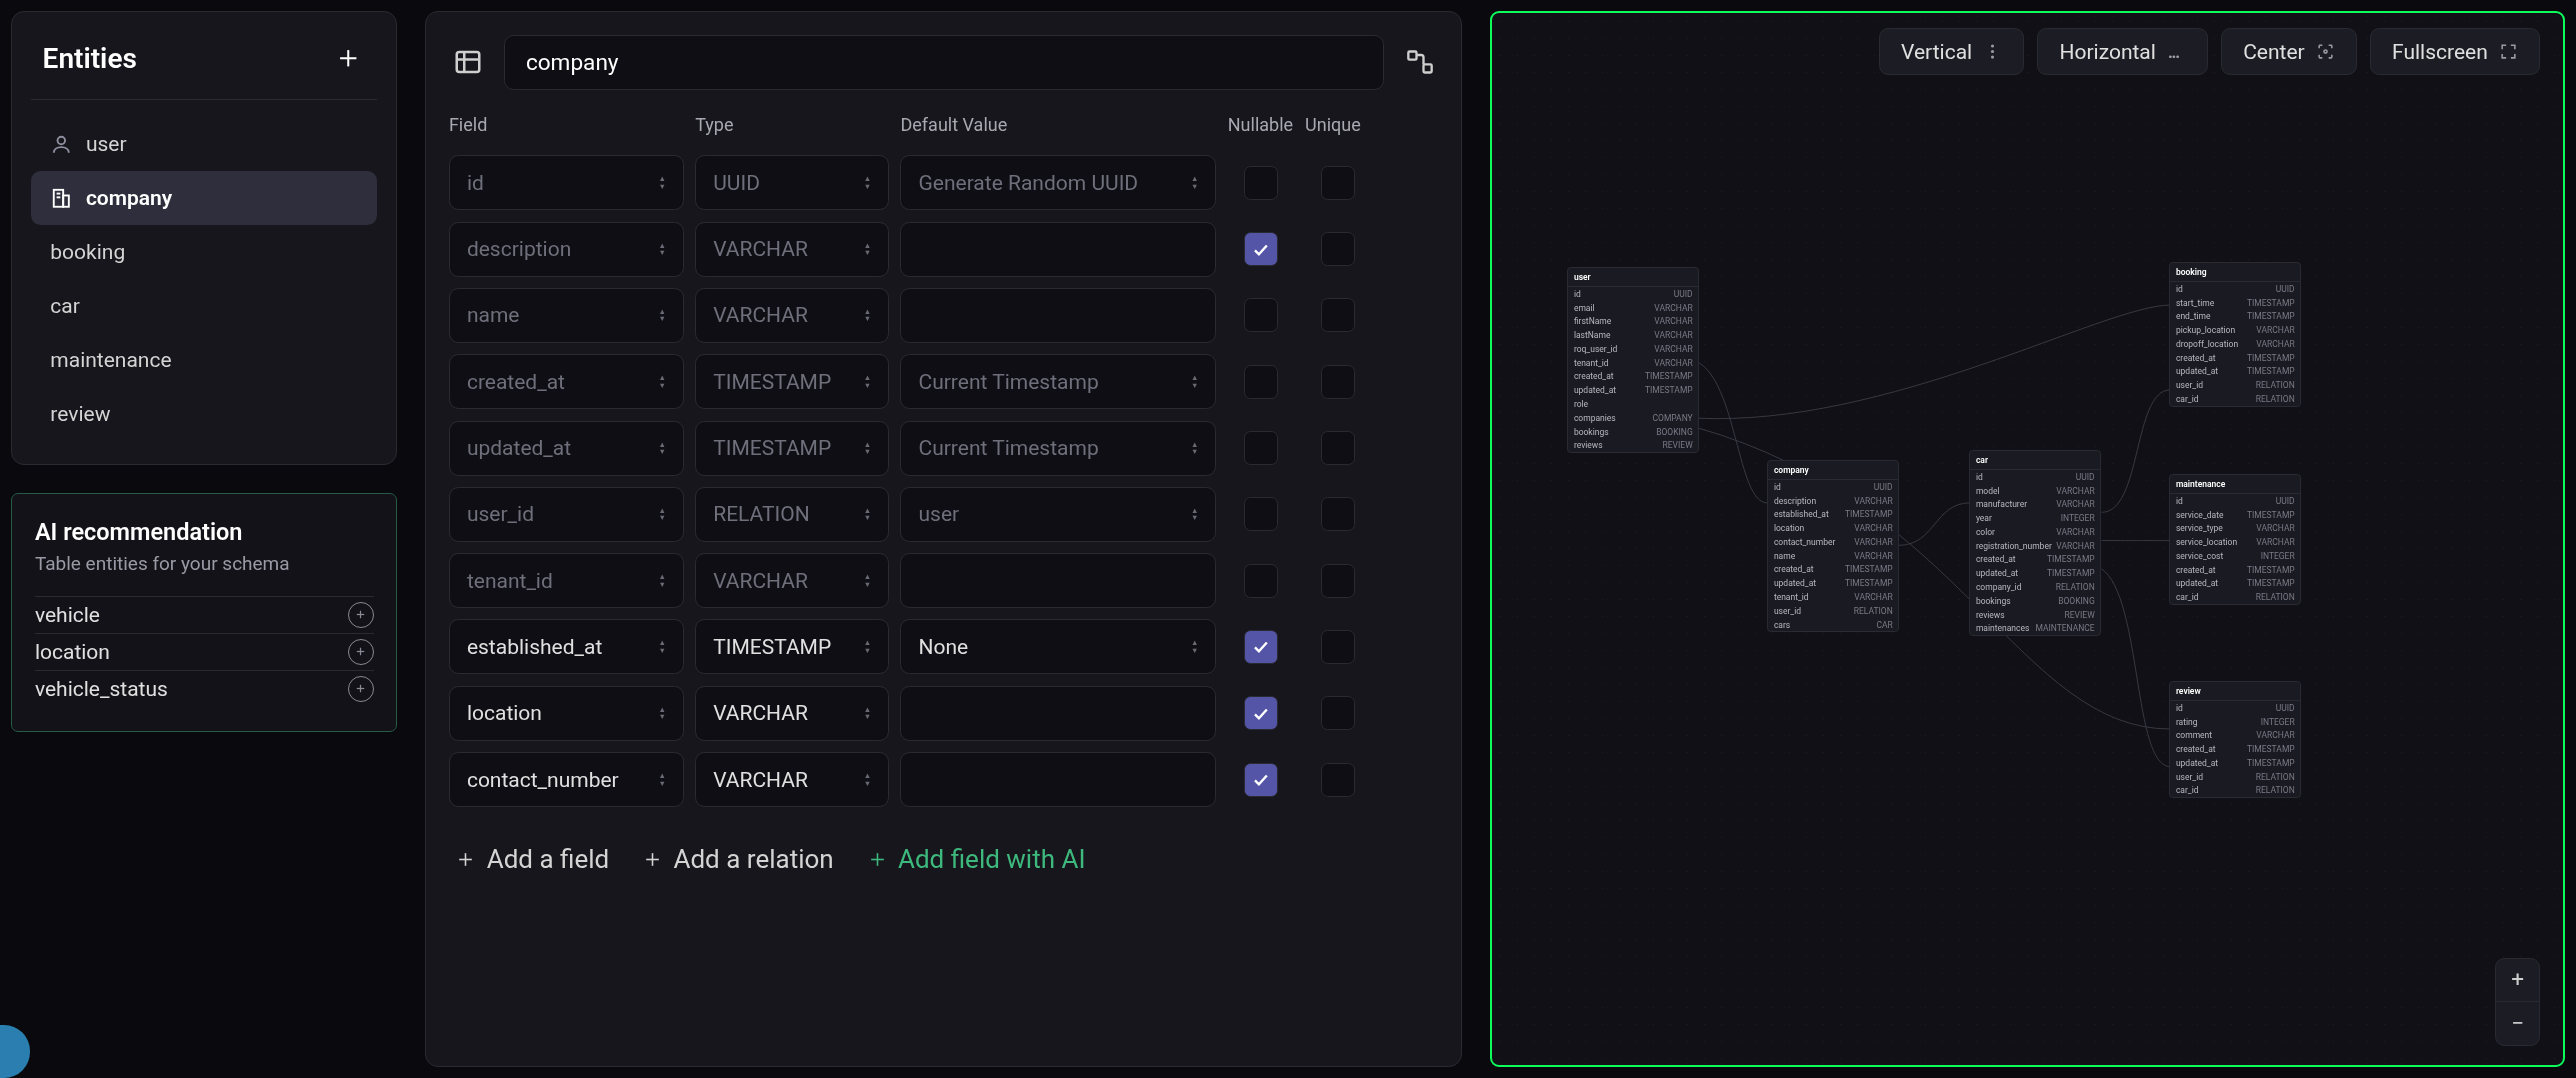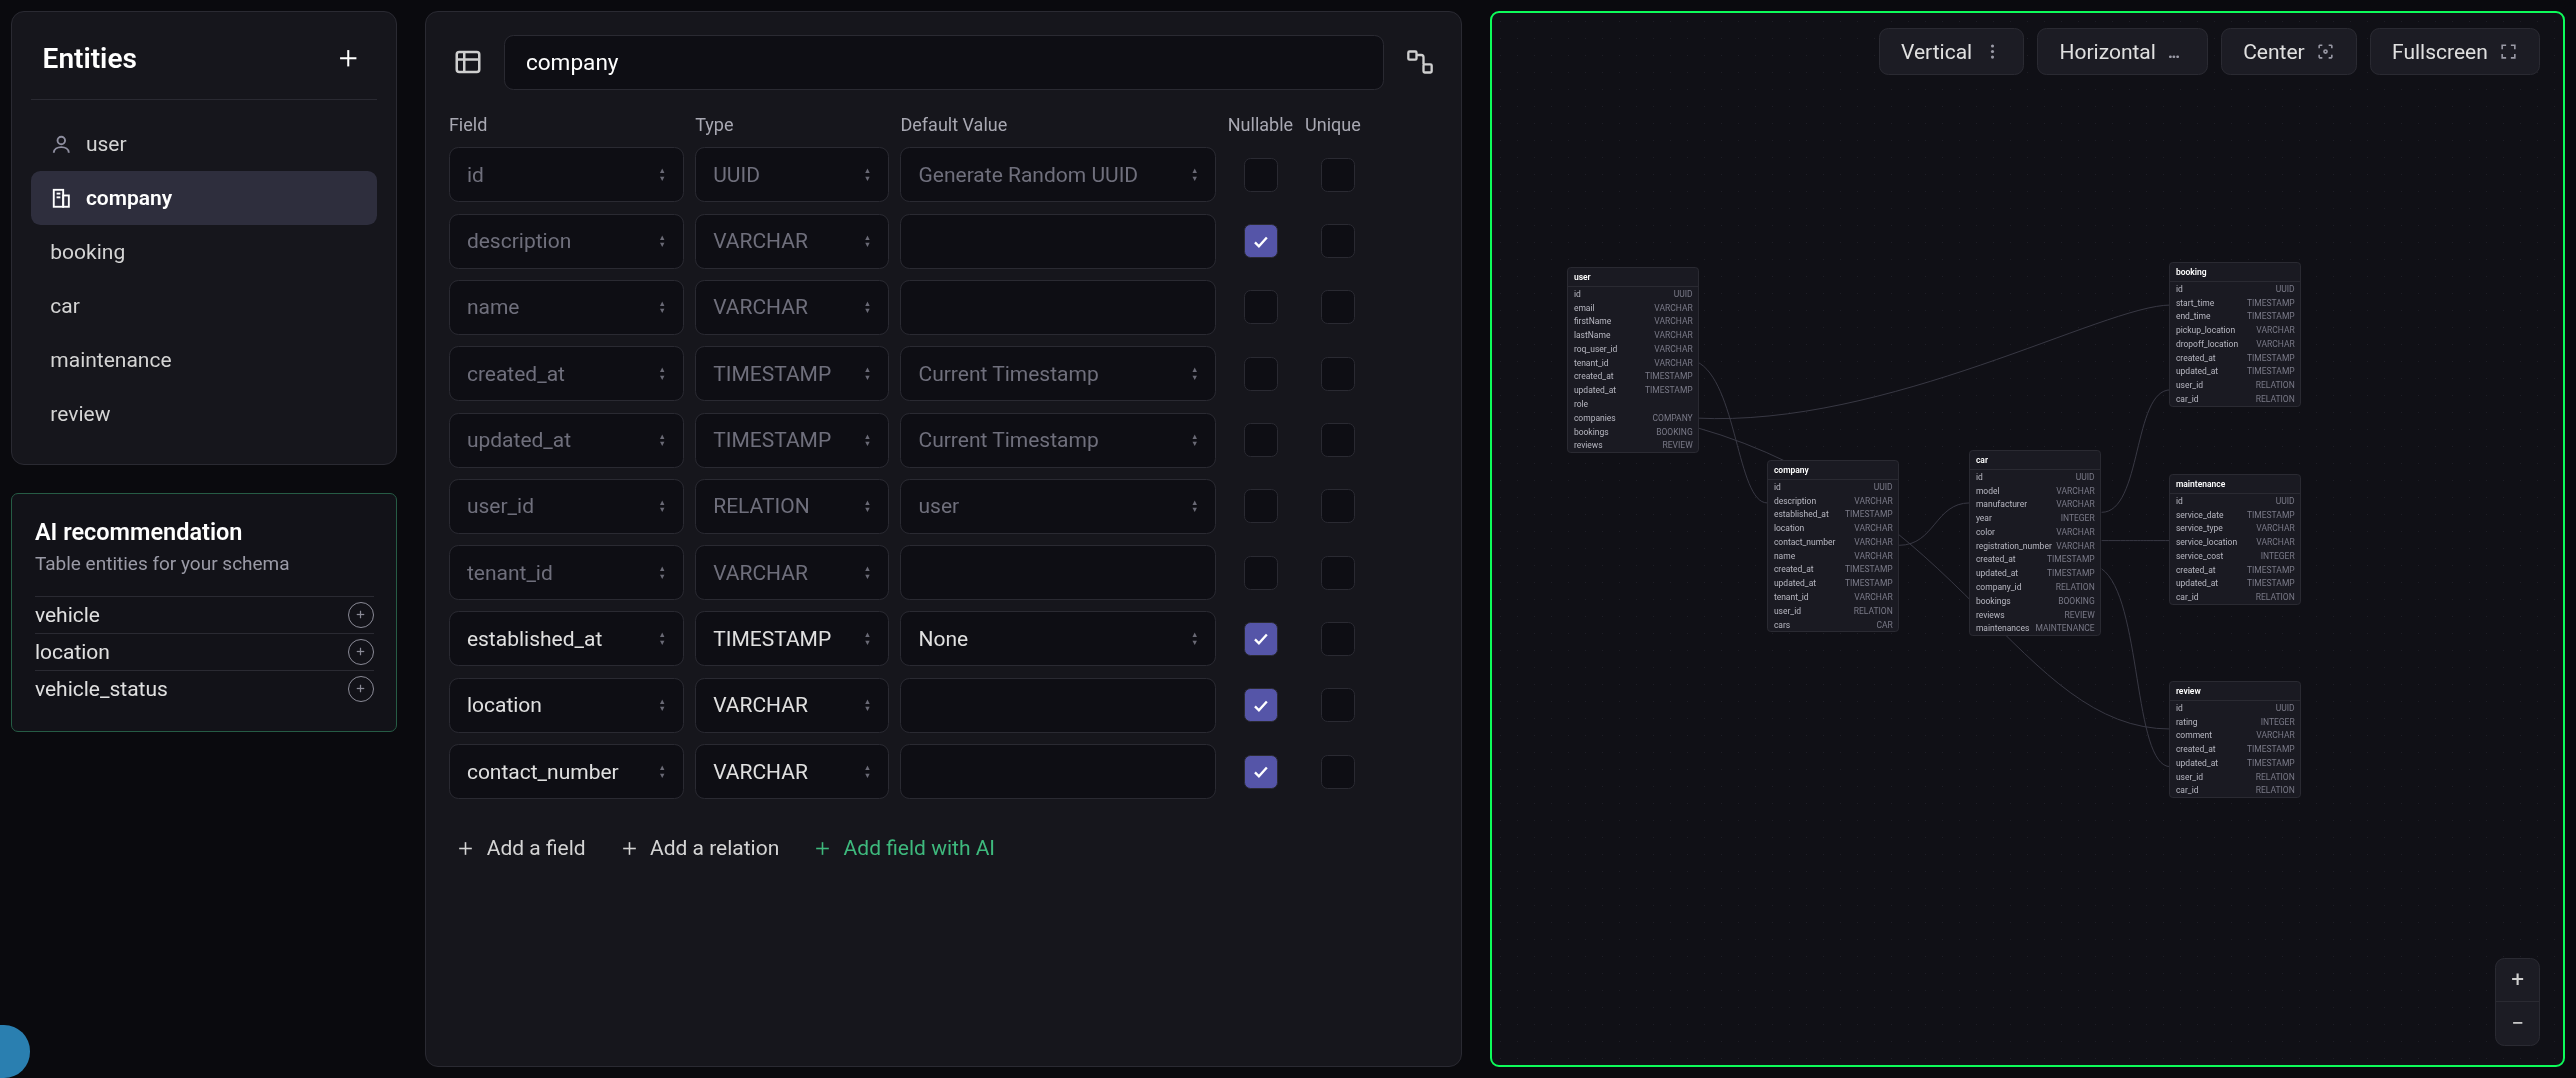--- a/index.html
+++ b/index.html
@@ -26,32 +26,32 @@
 .ai-add svg{width:15px;height:15px}
 
 
 .editor{width:1037px;background:#16161c;border:0.9px solid #2a2a32;border-radius:13px;padding:22.6px;display:flex;flex-direction:column}
 .editor-head{display:flex;align-items:center;gap:17px;margin-bottom:24.5px}
 .table-ico{width:38px;height:38px;display:flex;align-items:center;justify-content:center;color:#cfcfcf}
 .entity-name-input{flex:1;height:55px;background:#0e0e14;border:0.9px solid #2a2a32;border-radius:9.4px;padding:0 21px;font-size:22.6px;color:#fff}
 .rel-ico{width:38px;height:38px;display:flex;align-items:center;justify-content:center;color:#cfcfcf;cursor:pointer}
 
 .field-grid{display:grid;grid-template-columns:235px 194px 316px 66px 66px;gap:11.3px;align-items:center}
-.grid-header{margin-bottom:12px}
+.grid-header{margin-bottom:20px}
 .grid-header div{font-size:18px;color:#a8a8b2}
 .field-row{margin-bottom:11.3px}
 .readonly .inp,.readonly .sel{color:#6f6f7c}
 .inp,.sel{height:55px;background:#0e0e14;border:0.9px solid #2a2a32;border-radius:9.4px;padding:0 17px;font-size:21px;color:#e0e0e0;display:flex;align-items:center;justify-content:space-between}
 .sel-arrow{display:flex;flex-direction:column;gap:0;color:#6a6a76;font-size:7.5px;line-height:7.5px}
 .chk{width:34px;height:34px;background:#0e0e14;border:0.9px solid #2a2a32;border-radius:6.6px;display:flex;align-items:center;justify-content:center;cursor:pointer}
 .chk.on{background:#5555a8}
 .chk.on svg{width:19px;height:19px;color:#fff}
 
 .editor-actions{display:flex;gap:34px;padding-top:26px;padding-left:7.5px}
-.act{display:flex;align-items:center;gap:11.3px;font-size:21px;color:#d4d4d4;cursor:pointer}
+.act{display:flex;align-items:center;gap:11.3px;font-size:26px;color:#d4d4d4;cursor:pointer}
 .act svg{width:19px;height:19px}
 .act.ai{color:#3eb97d}
 .act.ai svg{color:#3eb97d}
 
 
 .canvas-wrap{flex:1;position:relative;border:2.8px solid #0dfc5a;border-radius:9px;background:#101016;background-image:radial-gradient(#1e1e26 0.9px,transparent 0.9px);background-size:17px 17px}
 .canvas-tools{position:absolute;top:15px;right:22.6px;display:flex;gap:13px}
 .tool-btn{height:47px;padding:0 21px;background:#1c1c24;border:0.9px solid #2a2a32;border-radius:9.4px;display:flex;align-items:center;gap:11.3px;font-size:21px;color:#e0e0e0;cursor:pointer}
 .tool-btn svg,.tool-btn .dots{width:19px;height:19px;color:#9a9aa6}
 .dots{font-size:24.5px;letter-spacing:-2.8px;color:#9a9aa6}

